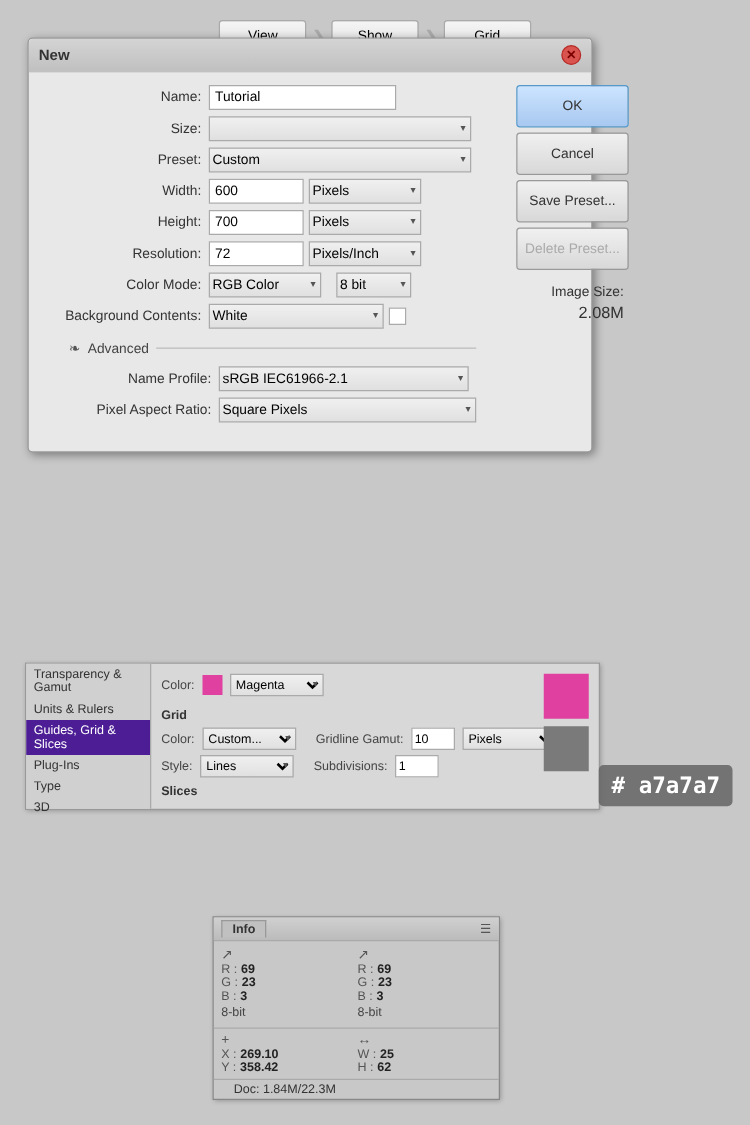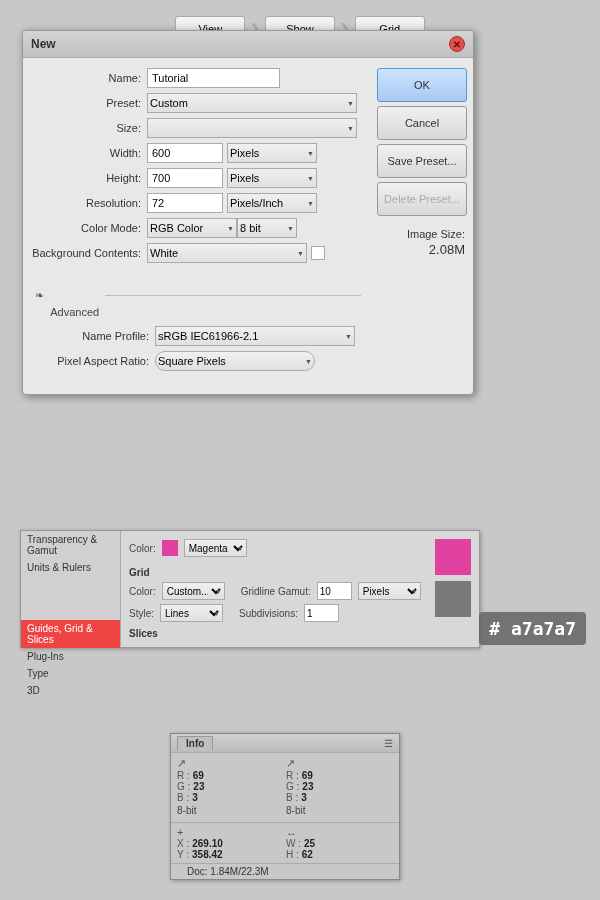--- a/index.html
+++ b/index.html
@@ -47,21 +47,22 @@
       display: flex;
       align-items: center;
       justify-content: center;
       cursor: pointer;
       color: #7a0000;
       font-size: 10px;
       font-weight: bold;
     }
     .dialog-body {
       display: flex;
-      padding: 10px 4px;
+      padding: 10px 24px;
+      gap: 16px;
     }
     .dialog-left {
       flex: 1;
     }
     .dialog-right {
       width: 100px;
       display: flex;
       flex-direction: column;
       gap: 4px;
       padding-left: 8px;
@@ -80,21 +81,21 @@
     }
     .form-input {
       height: 20px;
       border: 1px solid #aaa;
       background: white;
       font-size: 11px;
       padding: 0 4px;
       outline: none;
     }
     .form-input-name {
-      width: 133px;
+      width: 150px;
     }
     .form-select {
       height: 20px;
       border: 1px solid #aaa;
       background: linear-gradient(to bottom, #f0f0f0, #e0e0e0);
       font-size: 11px;
       padding: 0 2px;
       appearance: none;
       cursor: pointer;
     }
@@ -111,21 +112,21 @@
       transform: translateY(-50%);
       pointer-events: none;
       color: #555;
     }
     .preset-select { width: 210px; }
     .size-select { width: 210px; color: #999; }
     .width-input { width: 76px; }
     .width-unit { width: 90px; }
     .color-mode-select { width: 90px; }
     .bit-select { width: 60px; }
-    .bg-select { width: 160px; }
+    .bg-select { width: 140px; }
     .bg-checkbox {
       width: 14px;
       height: 14px;
       margin-left: 4px;
       border: 1px solid #aaa;
       background: white;
     }
 
     .image-size-area {
       margin-top: 8px;
@@ -164,21 +165,20 @@
       gap: 6px;
       margin-bottom: 8px;
     }
     .toggle-icon {
       font-size: 11px;
       color: #555;
     }
     .advanced-label {
       font-size: 11px;
       color: #444;
-      margin-top: 34px;
     }
     .advanced-line {
       flex: 1;
       height: 1px;
       background: #bbb;
     }
 
     
     .view-row {
       display: flex;
@@ -228,23 +228,22 @@
       background: #d0d0d0;
       border-right: 1px solid #aaa;
       font-size: 10px;
     }
     .prefs-sidebar-item {
       padding: 3px 6px;
       color: #333;
       cursor: pointer;
     }
     .prefs-sidebar-item.active {
-      background: #ef4444;
+      background: #4c1d95;
       color: white;
-      margin-top: 44px;
     }
     .prefs-content {
       margin-left: 100px;
       padding: 8px;
     }
     .color-row {
       display: flex;
       align-items: center;
       gap: 6px;
       margin-bottom: 10px;
@@ -283,21 +282,21 @@
       align-items: center;
       gap: 6px;
       margin-bottom: 4px;
     }
     .prefs-small-label { font-size: 10px; color: #444; }
     .prefs-small-select {
       height: 18px;
       font-size: 10px;
       border: 1px solid #aaa;
       background: linear-gradient(to bottom, #f0f0f0, #e0e0e0);
-      width: 63px;
+      width: 75px;
     }
     .prefs-small-input {
       height: 18px;
       font-size: 10px;
       border: 1px solid #aaa;
       background: white;
       width: 35px;
       padding: 0 2px;
     }
     .slices-label {
@@ -396,33 +395,33 @@
   </div>
   <div class="dialog-body">
     <div class="dialog-left">
 
       <div class="form-row">
         <span class="form-label">Name:</span>
         <input class="form-input form-input-name" value="Tutorial" style="">
       </div>
 
       <div class="form-row">
+        <span class="form-label">Size:</span>
+        <div class="select-wrapper">
+          <select class="form-select size-select">
+            <option value=""></option>
+          </select>
+        </div>
+      </div>
+
+      <div class="form-row">
         <span class="form-label">Preset:</span>
         <div class="select-wrapper">
           <select class="form-select preset-select">
             <option>Custom</option>
-          </select>
-        </div>
-      </div>
-
-      <div class="form-row">
-        <span class="form-label">Size:</span>
-        <div class="select-wrapper">
-          <select class="form-select size-select">
-            <option value=""></option>
           </select>
         </div>
       </div>
 
       <div class="form-row">
         <span class="form-label">Width:</span>
         <input class="form-input width-input" value="600" style="">
         <div class="select-wrapper" style="margin-left:4px;">
           <select class="form-select width-unit">
             <option>Pixels</option>
@@ -450,21 +449,21 @@
         </div>
       </div>
 
       <div class="form-row">
         <span class="form-label">Color Mode:</span>
         <div class="select-wrapper">
           <select class="form-select color-mode-select">
             <option>RGB Color</option>
           </select>
         </div>
-        <div class="select-wrapper" style="margin-left:0;">
+        <div class="select-wrapper" style="margin-left:12px;">
           <select class="form-select bit-select">
             <option>8 bit</option>
           </select>
         </div>
       </div>
 
       <div class="form-row">
         <span class="form-label">Background Contents:</span>
         <div class="select-wrapper">
           <select class="form-select bg-select">
@@ -486,21 +485,21 @@
           <div class="select-wrapper">
             <select class="form-select" style="width:200px;">
               <option>sRGB IEC61966-2.1</option>
             </select>
           </div>
         </div>
 
         <div class="form-row">
           <span class="form-label">Pixel Aspect Ratio:</span>
           <div class="select-wrapper">
-            <select class="form-select" style="width:160px;border-radius:10px;">
+            <select class="form-select" style="width:206px;">
               <option>Square Pixels</option>
             </select>
           </div>
         </div>
       </div>
 
     </div>
 
     <div class="dialog-right">
       <button class="dialog-btn dialog-btn-ok">OK</button>

